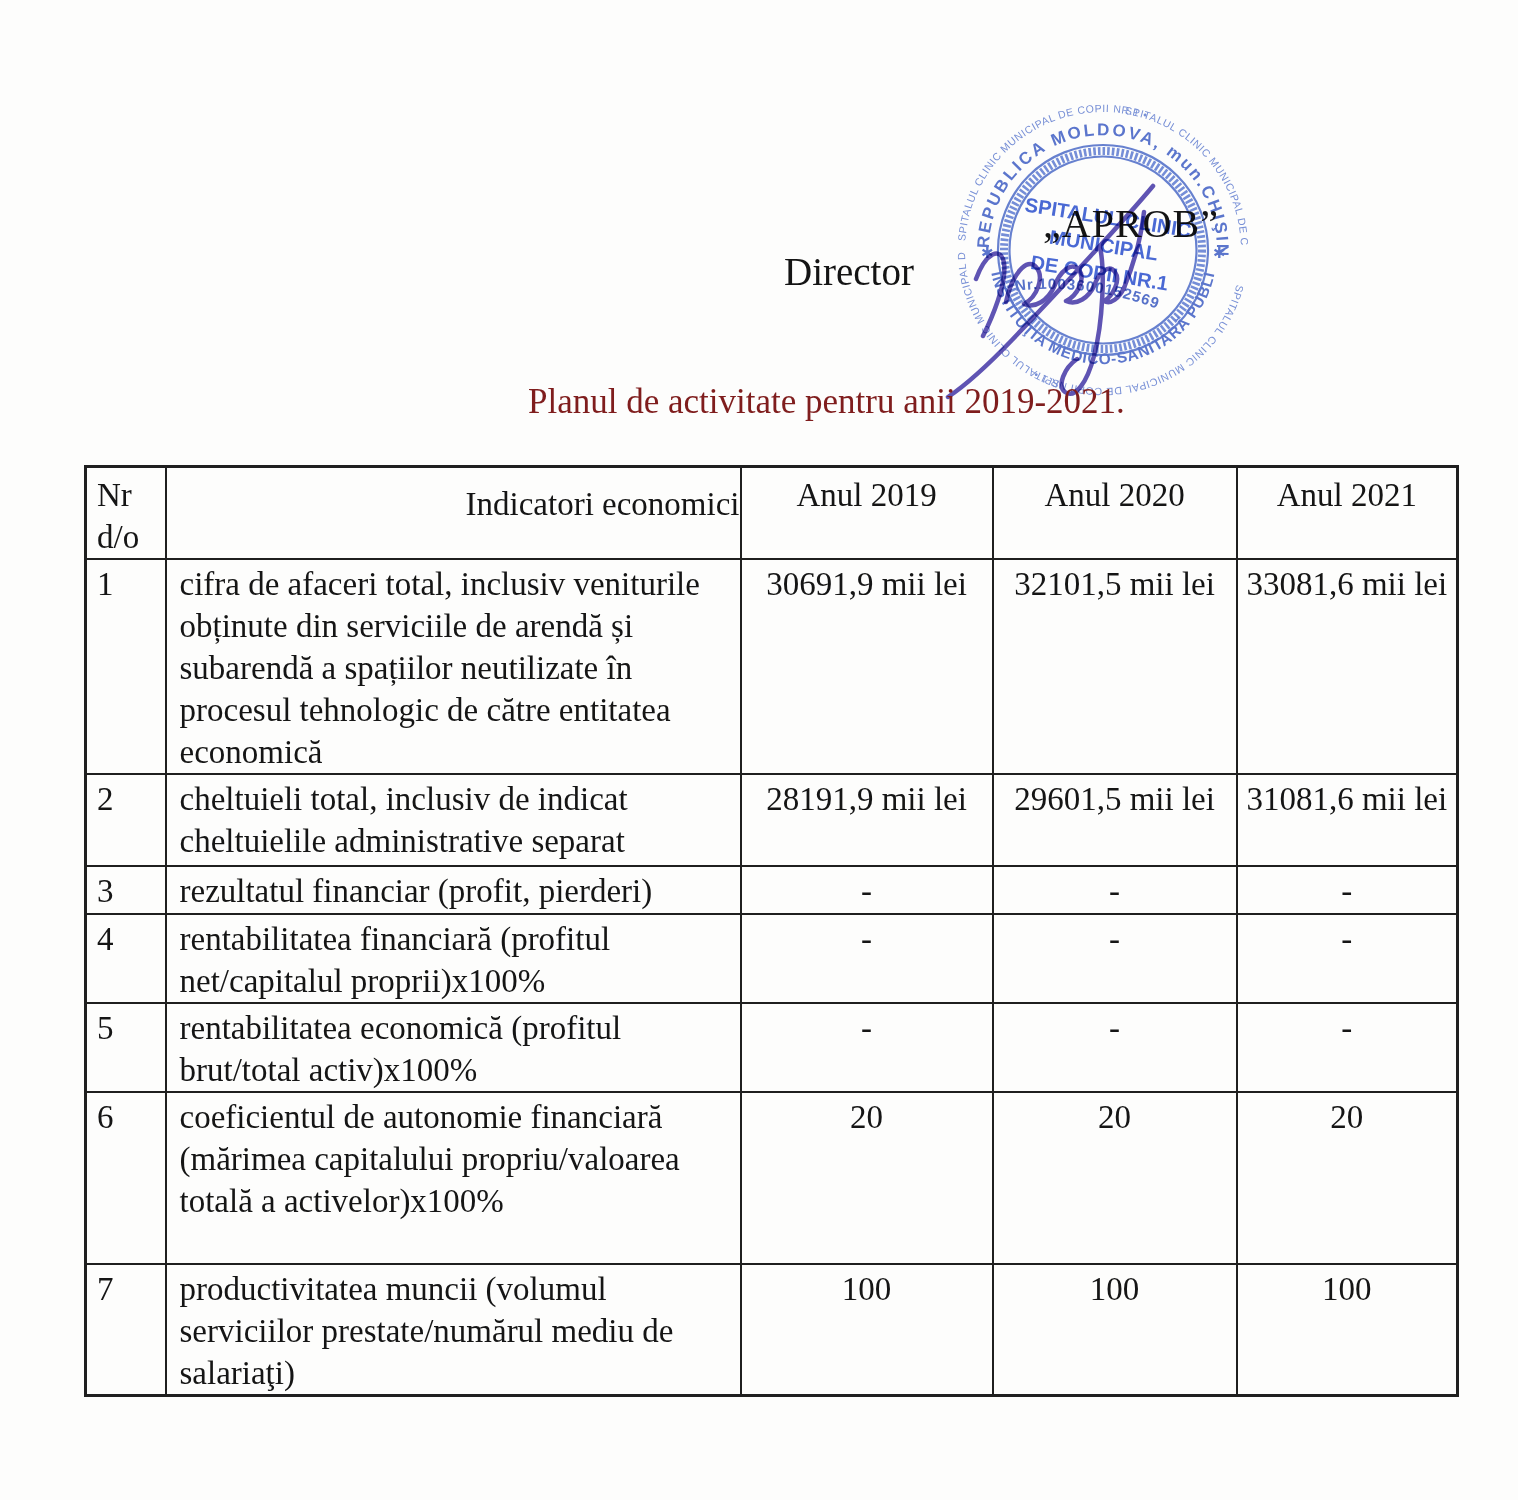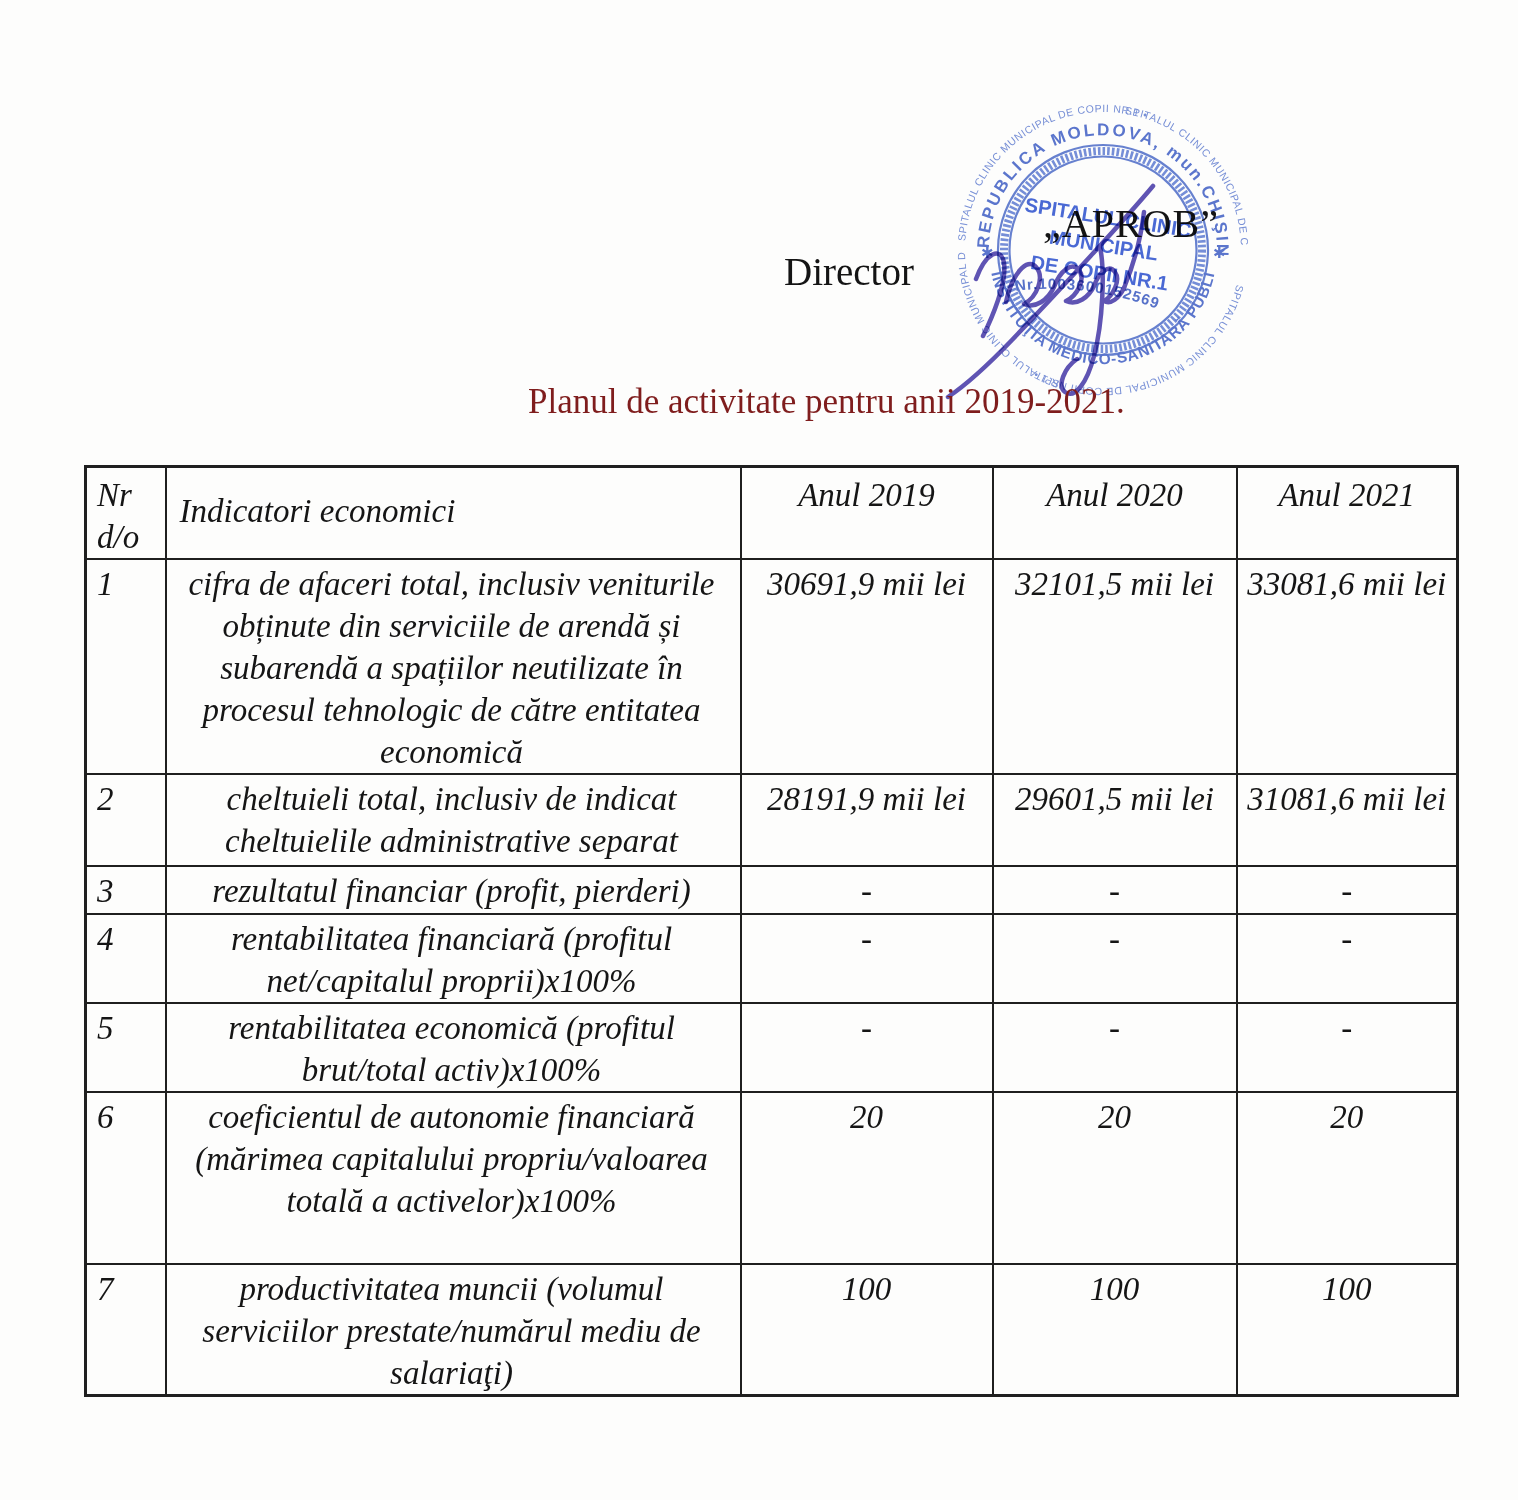--- a/index.html
+++ b/index.html
@@ -36,36 +36,35 @@
   .stamp-ring{font-family:"Liberation Sans",sans-serif;font-size:17px;font-weight:bold;letter-spacing:2.4px;fill:#4f6ccc;}
   .stamp-ring-b{font-family:"Liberation Sans",sans-serif;font-size:15.5px;font-weight:bold;letter-spacing:.8px;fill:#4f6ccc;}
   .stamp-tiny{font-family:"Liberation Sans",sans-serif;font-size:10.5px;letter-spacing:.6px;fill:#6e88d6;}
   .stamp-center{font-family:"Liberation Sans",sans-serif;font-weight:bold;fill:#3c5ed4;text-anchor:middle;}
   .stamp-num{font-family:"Liberation Sans",sans-serif;font-size:15px;font-weight:bold;letter-spacing:1px;fill:#4a67c8;}
   
   table.plan{
     position:absolute;left:84px;top:465px;width:1372px;
     border-collapse:collapse;table-layout:fixed;
     border:3px solid #1f1f1f;
-    font-style:italic;
   }
   table.plan th, table.plan td{
     border:2.5px solid #1f1f1f;
     vertical-align:top;
     font-size:33px;line-height:42px;font-weight:normal;
     color:#151515;
     overflow:hidden;
   }
   col.c1{width:80px;} col.c2{width:575px;} col.c3{width:252px;} col.c4{width:244px;} col.c5{width:221px;}
   thead tr{height:90px;}
   th.h-nr{ text-align:left;padding:6px 0 0 10px;}
-  th.h-ind{text-align:left;padding:22px 0 0 13px;}
+  th.h-ind{text-align:right;padding:15px 0 0 13px;}
   th.h-year{text-align:center;padding-top:6px;margin-top:22px;}
   td.c-no{ text-align:left;padding:3px 0 0 10px;}
-  td.c-ind{text-align:center;padding:3px 16px 0 13px;}
+  td.c-ind{text-align:left;padding:3px 16px 0 13px;}
   td.c-val{text-align:center;padding-top:3px;}
   tbody tr:nth-child(1){height:202px;}
   tbody tr:nth-child(2){height:92px;}
   tbody tr:nth-child(3){height:45px;}
   tbody tr:nth-child(4){height:82px;}
   tbody tr:nth-child(5){height:83px;}
   tbody tr:nth-child(6){height:172px;}
   tbody tr:nth-child(7){height:122px;}
 </style>
 </head>

